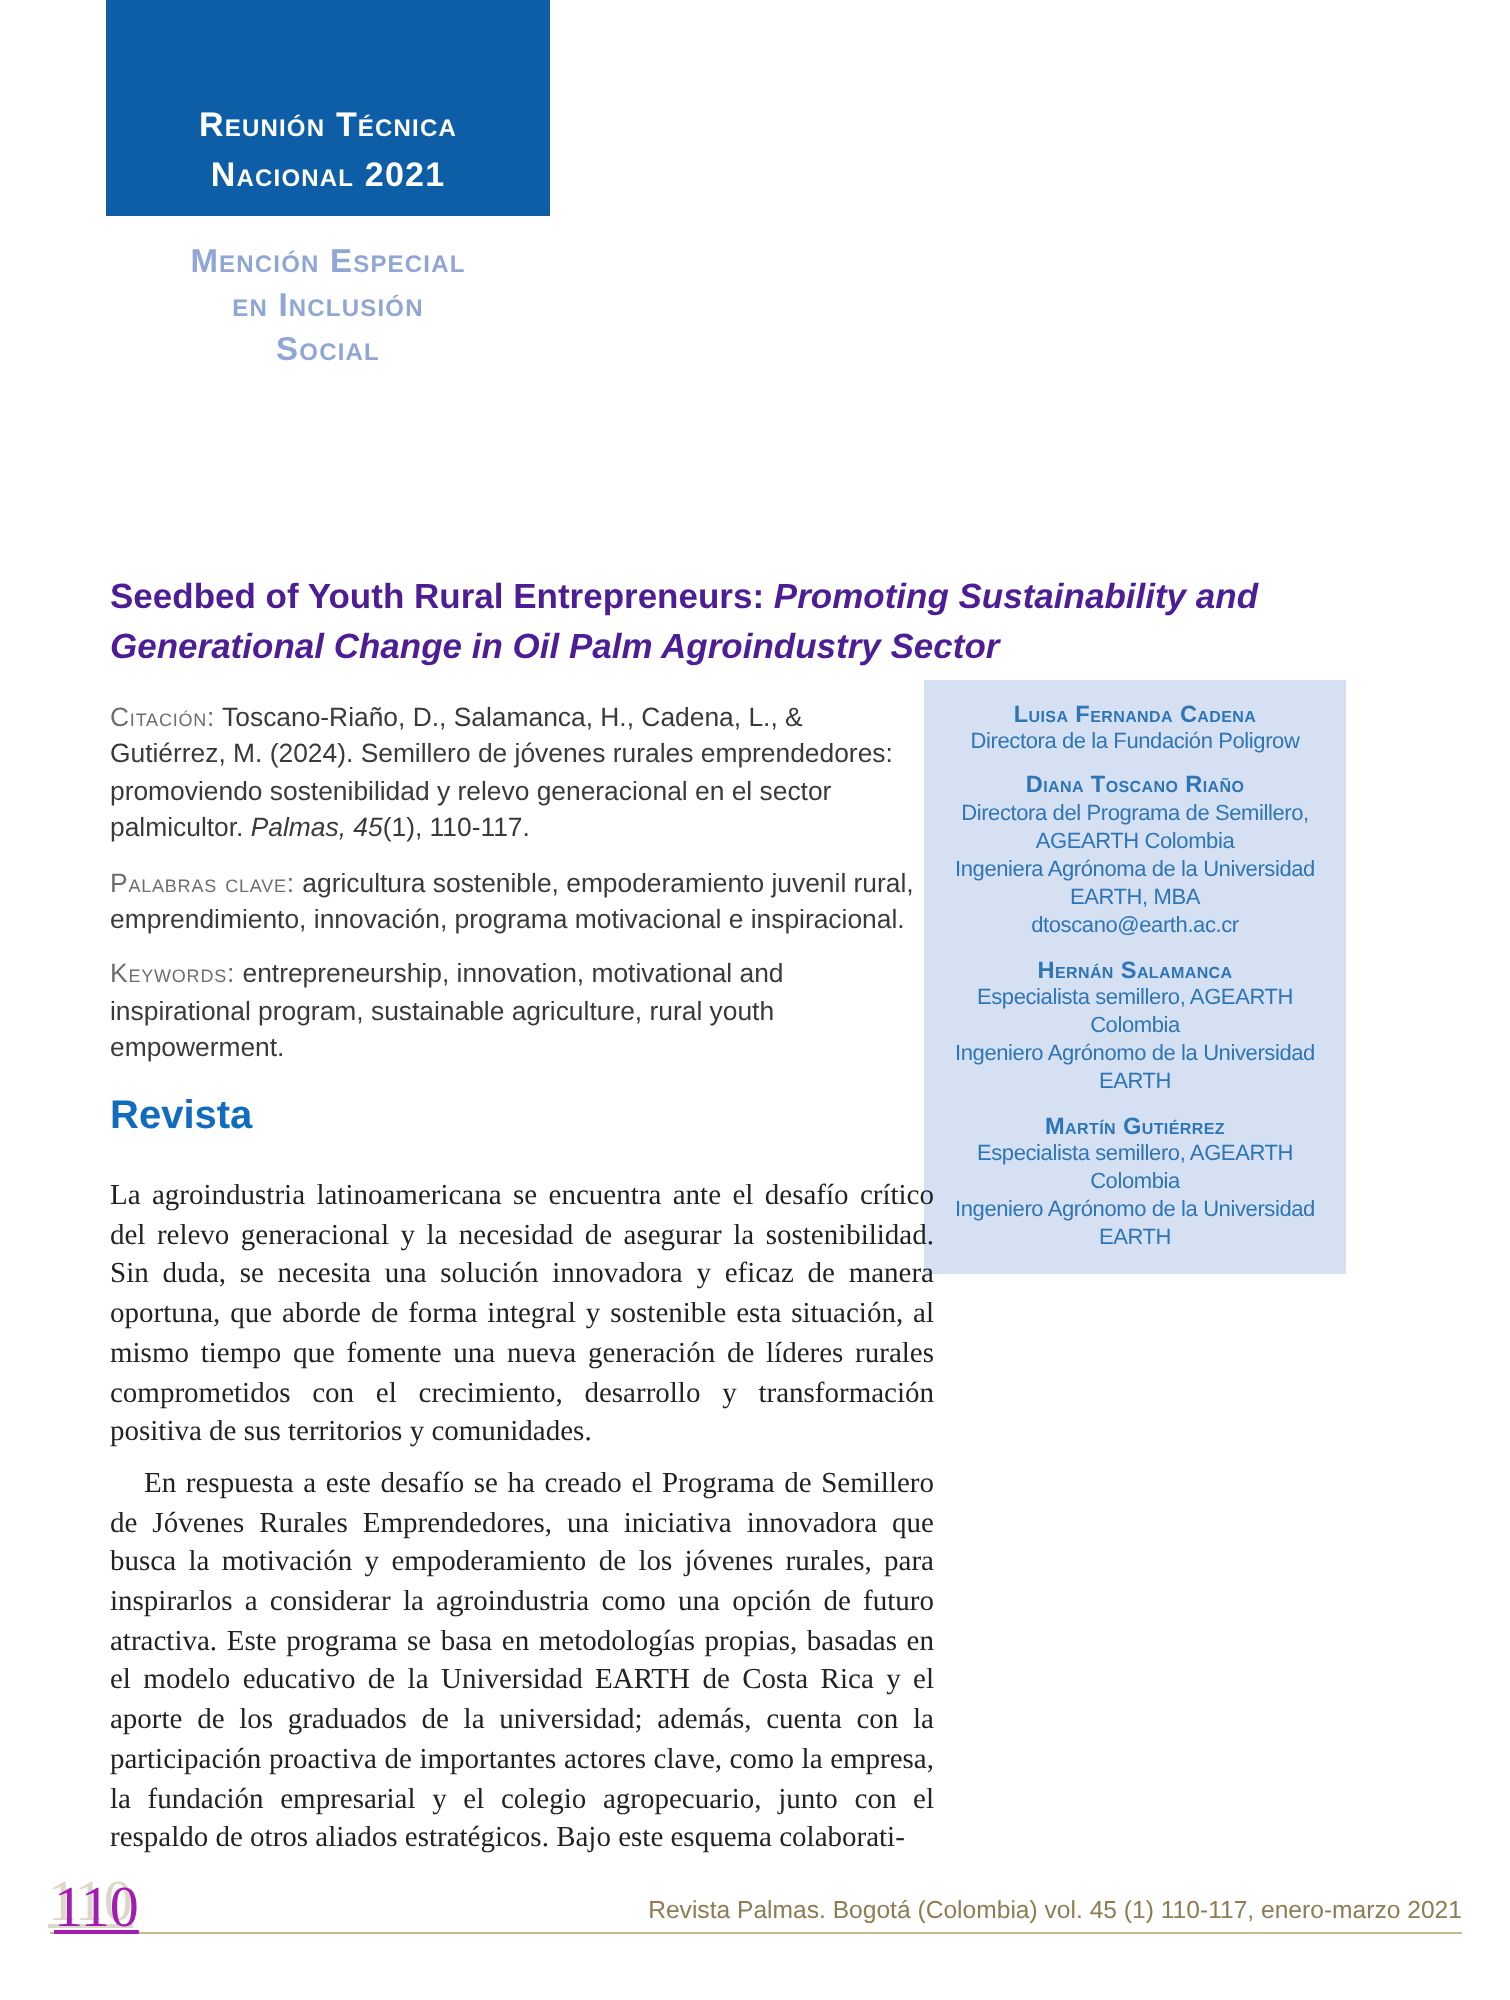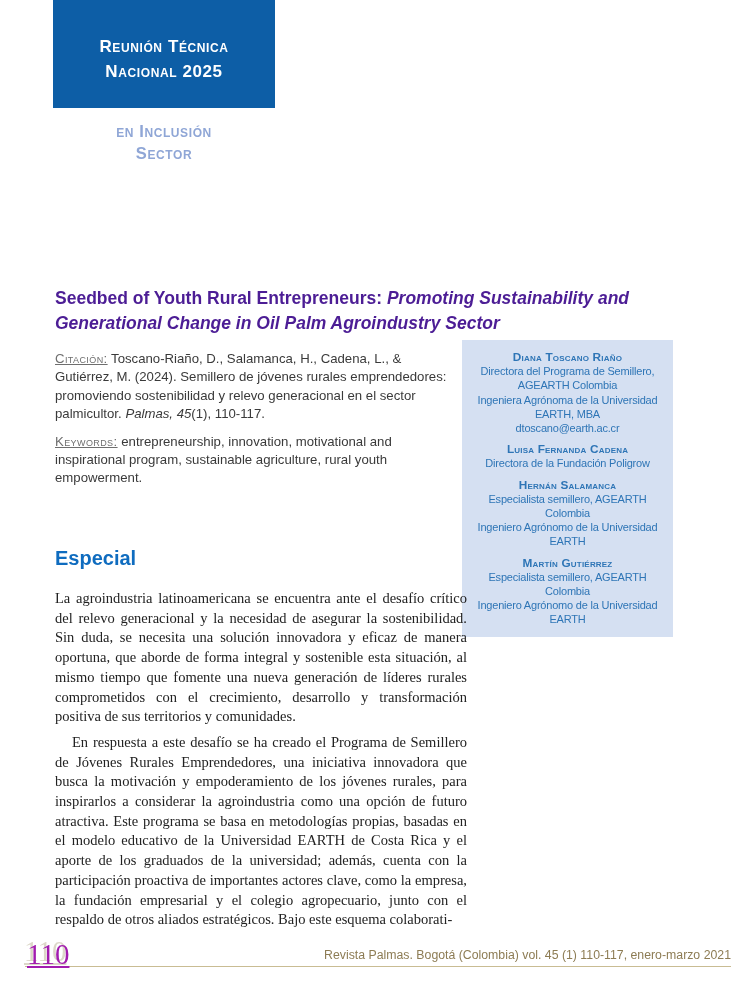--- a/index.html
+++ b/index.html
@@ -21,21 +21,21 @@
     color: #ffffff;
     text-align: center;
     font-weight: bold;
     font-variant: small-caps;
     font-size: 17px;
     line-height: 25px;
     letter-spacing: 0.6px;
     display: flex;
     flex-direction: column;
     justify-content: flex-end;
-    padding-bottom: 24px;
+    padding-bottom: 8px;
     box-sizing: border-box;
   }
   .mention {
     position: absolute;
     left: 53px; top: 120px;
     width: 222px;
     text-align: center;
     color: #8fa6d6;
     font-weight: bold;
     font-variant: small-caps;
@@ -74,21 +74,20 @@
     width: 403px;
     font-size: 13.2px;
     line-height: 18.4px;
     color: #3a3a3a;
   }
   .meta p { margin: 0 0 9px 0; }
   .label {
     font-variant: small-caps;
     color: #6e6e6e;
     letter-spacing: 0.4px;
-    text-decoration: underline;
   }
 
   
   .authors {
     position: absolute;
     left: 462px; top: 340px;
     width: 211px; min-height: 239px;
     background: #d5e0f2;
     box-sizing: border-box;
     padding: 10px 3px;
@@ -153,64 +152,66 @@
     color: #8d7c54;
   }
 </style>
 </head>
 <body>
 
 <div class="page">
 
   <div class="badge-box">
     <div>Reunión Técnica</div>
-    <div>Nacional 2025</div>
+    <div>Nacional 2021</div>
   </div>
 
   <div class="mention">
+    <div>Mención Especial</div>
     <div>en Inclusión</div>
-    <div>Sector</div>
+    <div>Social</div>
   </div>
 
 
   <h2 class="subtitle"><span>Seedbed of Youth Rural Entrepreneurs: </span><span class="it">Promoting Sustainability and Generational Change in Oil Palm Agroindustry Sector</span></h2>
 
   <div class="meta">
     <p><span class="label">Citación:</span><span> Toscano-Riaño, D., Salamanca, H., Cadena, L., &amp; Gutiérrez, M. (2024). Semillero de jóvenes rurales emprendedores: promoviendo sostenibilidad y relevo generacional en el sector palmicultor. </span><span class="it">Palmas, 45</span><span>(1), 110-117.</span></p>
+    <p><span class="label">Palabras clave:</span><span> agricultura sostenible, empoderamiento juvenil rural, emprendimiento, innovación, programa motivacional e inspiracional.</span></p>
     <p><span class="label">Keywords:</span><span> entrepreneurship, innovation, motivational and inspirational program, sustainable agriculture, rural youth empowerment.</span></p>
   </div>
 
   <div class="authors">
+    <div class="author">
+      <div class="author-name">Luisa Fernanda Cadena</div>
+      <div class="author-details">Directora de la Fundación Poligrow</div>
+    </div>
     <div class="author">
       <div class="author-name">Diana Toscano Riaño</div>
       <div class="author-details">Directora del Programa de Semillero,
 AGEARTH Colombia
 Ingeniera Agrónoma de la Universidad
 EARTH, MBA
 dtoscano@earth.ac.cr</div>
     </div>
     <div class="author">
-      <div class="author-name">Luisa Fernanda Cadena</div>
-      <div class="author-details">Directora de la Fundación Poligrow</div>
-    </div>
-    <div class="author">
       <div class="author-name">Hernán Salamanca</div>
       <div class="author-details">Especialista semillero, AGEARTH Colombia
 Ingeniero Agrónomo de la Universidad
 EARTH</div>
     </div>
     <div class="author">
       <div class="author-name">Martín Gutiérrez</div>
       <div class="author-details">Especialista semillero, AGEARTH Colombia
 Ingeniero Agrónomo de la Universidad
 EARTH</div>
     </div>
   </div>
 
-  <h3 class="abstract-heading">Especial</h3>
+  <h3 class="abstract-heading">Revista</h3>
 
   <div class="abstract">
     <p>La agroindustria latinoamericana se encuentra ante el desafío crítico del relevo generacional y la necesidad de asegurar la sostenibilidad. Sin duda, se necesita una solución innovadora y eficaz de manera oportuna, que aborde de forma integral y sostenible esta situación, al mismo tiempo que fomente una nueva generación de líderes rurales comprometidos con el crecimiento, desarrollo y transformación positiva de sus territorios y comunidades.</p>
     <p>En respuesta a este desafío se ha creado el Programa de Semillero de Jóvenes Rurales Emprendedores, una iniciativa innovadora que busca la motivación y empoderamiento de los jóvenes rurales, para inspirarlos a considerar la agroindustria como una opción de futuro atractiva. Este programa se basa en metodologías propias, basadas en el modelo educativo de la Universidad EARTH de Costa Rica y el aporte de los graduados de la universidad; además, cuenta con la participación proactiva de importantes actores clave, como la empresa, la fundación empresarial y el colegio agropecuario, junto con el respaldo de otros aliados estratégicos. Bajo este esquema colaborati-</p>
   </div>
 
   <div class="footer-rule"></div>
   <div class="page-num">110</div>
   <div class="journal">Revista Palmas. Bogotá (Colombia) vol. 45 (1) 110-117, enero-marzo 2021</div>
 

